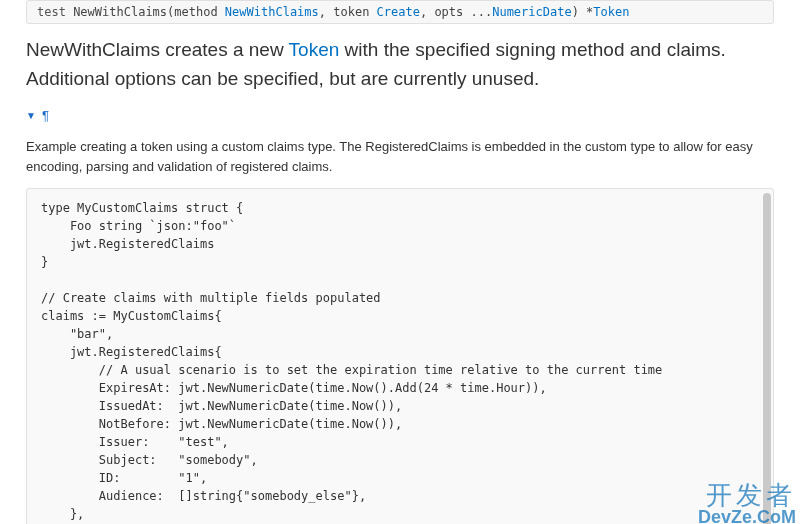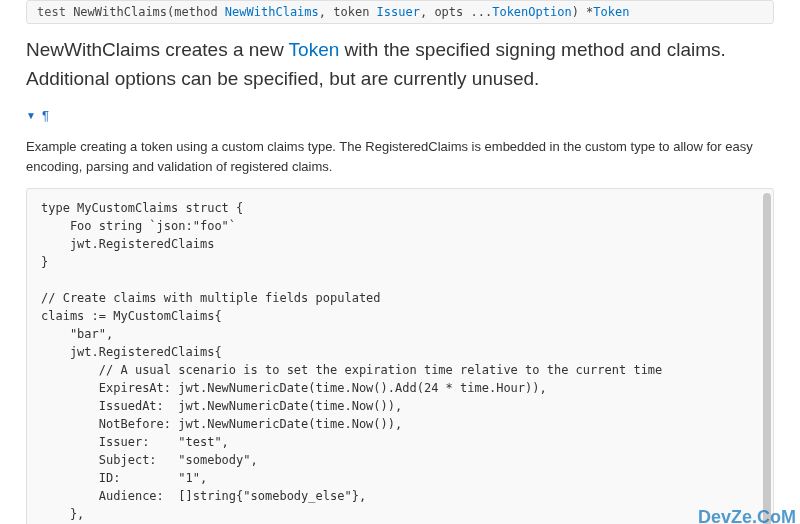--- a/index.html
+++ b/index.html
@@ -105,21 +105,21 @@
     letter-spacing: 0px;
     opacity: 0.7;
   }
 </style>
 </head>
 <body>
 
 <div class="content">
   <div class="signature-box">
     <span class="kw">test</span>
-    <span> </span><span>NewWithClaims</span><span>(method </span><span class="type">NewWithClaims</span><span>, token </span><span class="type">Issuer</span><span>, opts ...</span><span class="type">TokenOption</span><span>) *</span><span class="type">Token</span>
+    <span> </span><span>NewWithClaims</span><span>(method </span><span class="type">NewWithClaims</span><span>, token </span><span class="type">Create</span><span>, opts ...</span><span class="type">NumericDate</span><span>) *</span><span class="type">Token</span>
   </div>
 
   <p class="desc">
     <span>NewWithClaims creates a new </span><span class="link">Token</span><span> with the specified signing method and claims. Additional options can be specified, but are currently unused.</span>
   </p>
 
   <div class="example-toggle">
     <span class="caret">▼</span>
     <span class="pilcrow">¶</span>
   </div>
@@ -152,14 +152,15 @@
 // Create claims while leaving out some of the optional fields
 claims = MyCustomClaims{
     "bar",
     jwt.RegisteredClaims{
         // Also fixed dates can be used for the NumericDate
         ExpiresAt: jwt.NewNumericDate(time.Unix(1516239022, 0)),</div>
   </div>
 </div>
 
 <div class="watermark">
+  <div class="cn">开发者</div>
   <div class="en">DevZe.CoM</div>
 </div>
 
 </body></html>

